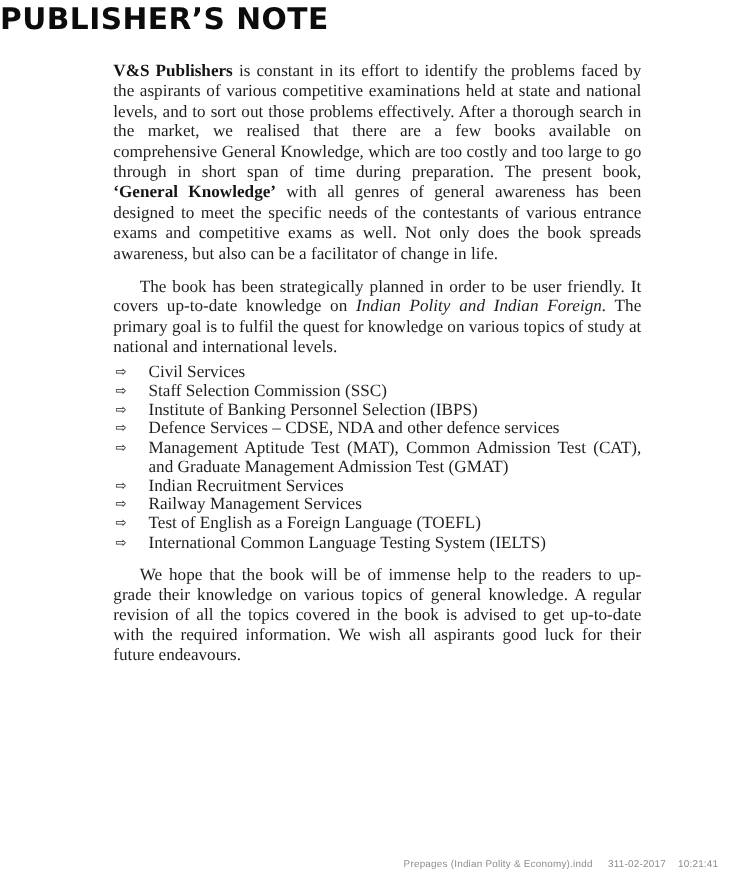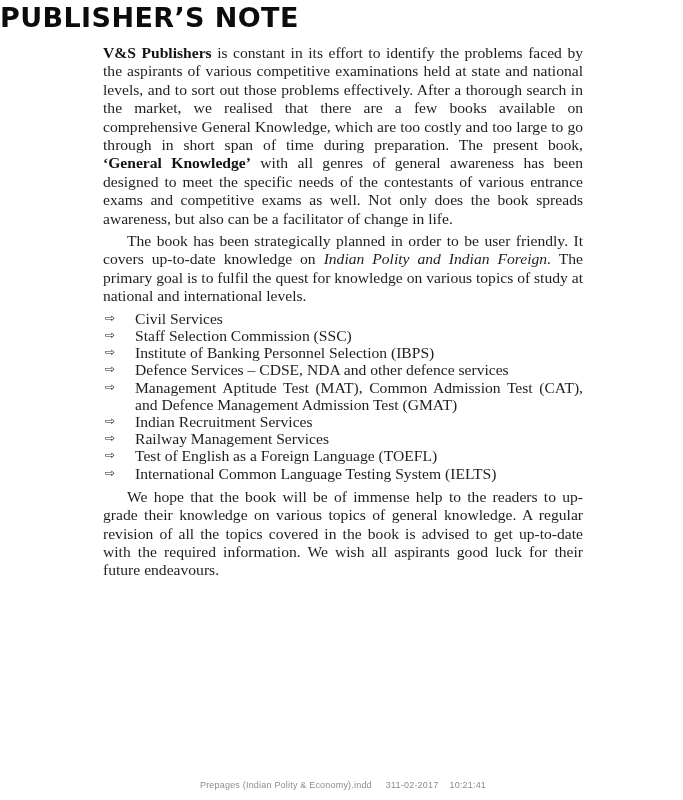--- a/index.html
+++ b/index.html
@@ -24,42 +24,42 @@
   }
   .body {
     position: absolute;
     left: 103px;
     top: 44px;
     width: 480px;
     font-size: 15.6px;
     line-height: 18.4px;
     text-align: justify;
   }
-  .para { margin: 0 0 4px 0; }
+  .para { margin: 12px 0 4px 0; }
   .para.indent { text-indent: 24px; }
   .para.lead-in { margin-bottom: 3px; }
   .exam-list { margin: 0 0 6px 0; }
   .list-item { display: flex; line-height: 17.2px; }
   .bullet {
     flex: 0 0 30px;
     width: 30px;
     padding-left: 2px;
     font-family: "DejaVu Sans", sans-serif;
     font-size: 12px;
     color: #242424;
   }
   .item-text { flex: 1; text-align: justify; }
   b { font-weight: bold; color: #141414; }
   .footer {
     position: absolute;
     left: 33px;
     right: 30px;
     top: 780px;
     display: flex;
-    justify-content: center;
+    justify-content: flex-end;
     font-family: "Liberation Sans", sans-serif;
     font-size: 9px;
     color: #8c8c8c;
     letter-spacing: 0.2px;
   }
   .footer .pgnum { margin-left: 14px; }
   .footer .time { margin-left: 11px; }
 </style>
 </head>
 <body>
@@ -87,21 +87,21 @@
       <div class="list-item">
         <span class="bullet">⇨</span>
         <span class="item-text">Institute of Banking Personnel Selection (IBPS)</span>
       </div>
       <div class="list-item">
         <span class="bullet">⇨</span>
         <span class="item-text">Defence Services – CDSE, NDA and other defence services</span>
       </div>
       <div class="list-item">
         <span class="bullet">⇨</span>
-        <span class="item-text">Management Aptitude Test (MAT), Common Admission Test (CAT), and Defence Management Admission Test (GMAT)</span>
+        <span class="item-text">Management Aptitude Test (MAT), Common Admission Test (CAT), and Graduate Management Admission Test (GMAT)</span>
       </div>
       <div class="list-item">
         <span class="bullet">⇨</span>
         <span class="item-text">Indian Recruitment Services</span>
       </div>
       <div class="list-item">
         <span class="bullet">⇨</span>
         <span class="item-text">Railway Management Services</span>
       </div>
       <div class="list-item">

